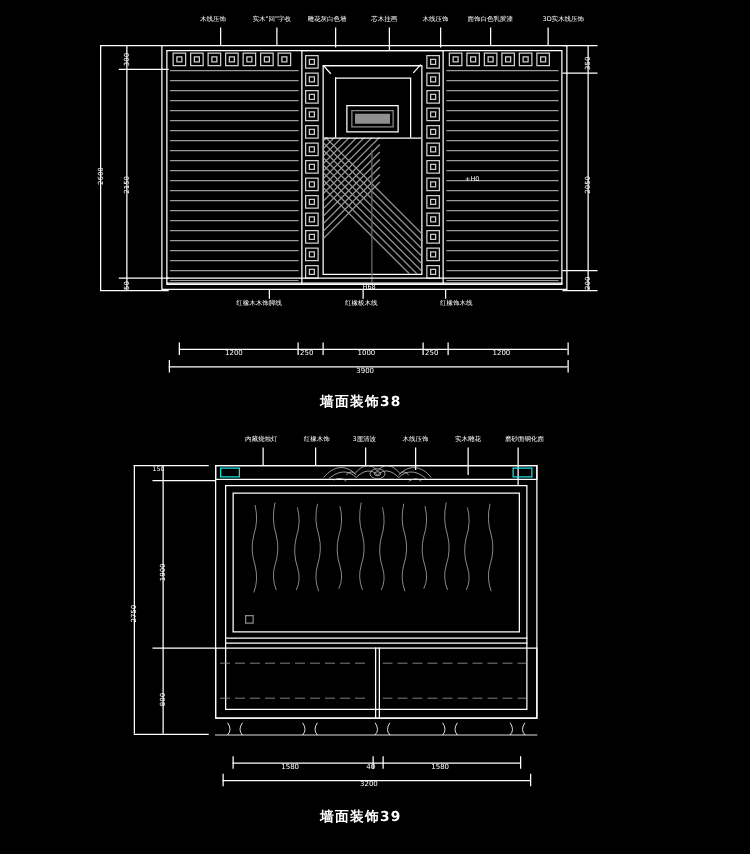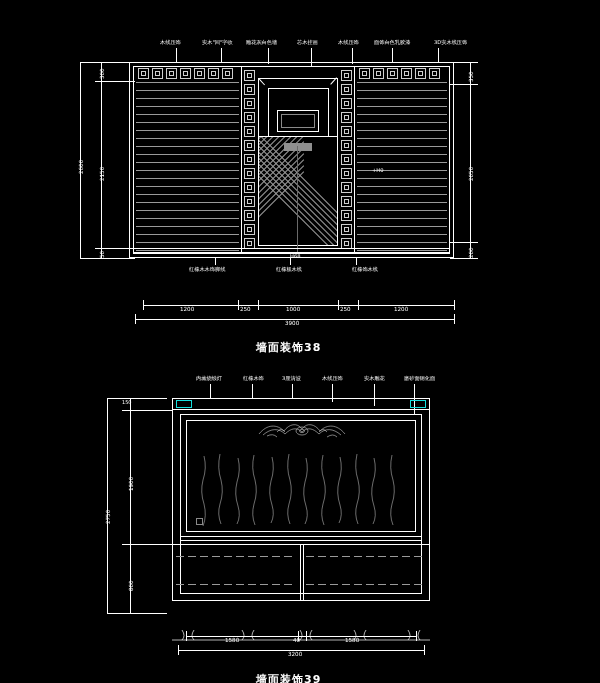--- a/index.html
+++ b/index.html
@@ -1,18 +1,18 @@
 <!DOCTYPE html>
 <html><head>
 <meta charset="utf-8">
 <style>
   html,body{margin:0;padding:0;background:#000;}
   body{width:600px;height:683px;overflow:hidden;font-family:"DejaVu Sans","Liberation Sans",sans-serif;}
   .sheet{position:relative;width:600px;height:683px;background:#000;color:#fff;}
-  .abs{position:absolute;margin-top:26px;}
+  .abs{position:absolute;}
   .lbl{position:absolute;color:#fff;font-size:5.2px;white-space:nowrap;line-height:1;letter-spacing:0;}
   .dim{position:absolute;color:#fff;font-size:5.6px;white-space:nowrap;line-height:1;}
   .title{position:absolute;color:#fff;font-size:11px;font-weight:bold;white-space:nowrap;letter-spacing:1px;}
   .ln{position:absolute;background:#fff;}
   .vline{position:absolute;width:1px;background:#fff;}
   .hline{position:absolute;height:1px;background:#fff;}
   .box{position:absolute;border:1px solid #fff;box-sizing:border-box;}
   .boxg{position:absolute;border:1px solid #8a8a8a;box-sizing:border-box;}
   .boxc{position:absolute;border:1px solid #16e0e0;box-sizing:border-box;}
   .vtext{position:absolute;font-size:5.6px;color:#fff;transform:rotate(-90deg);transform-origin:left top;white-space:nowrap;}

